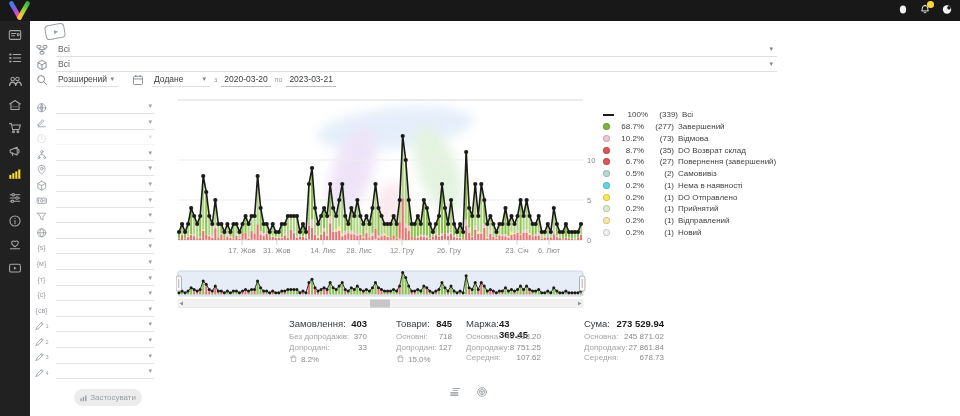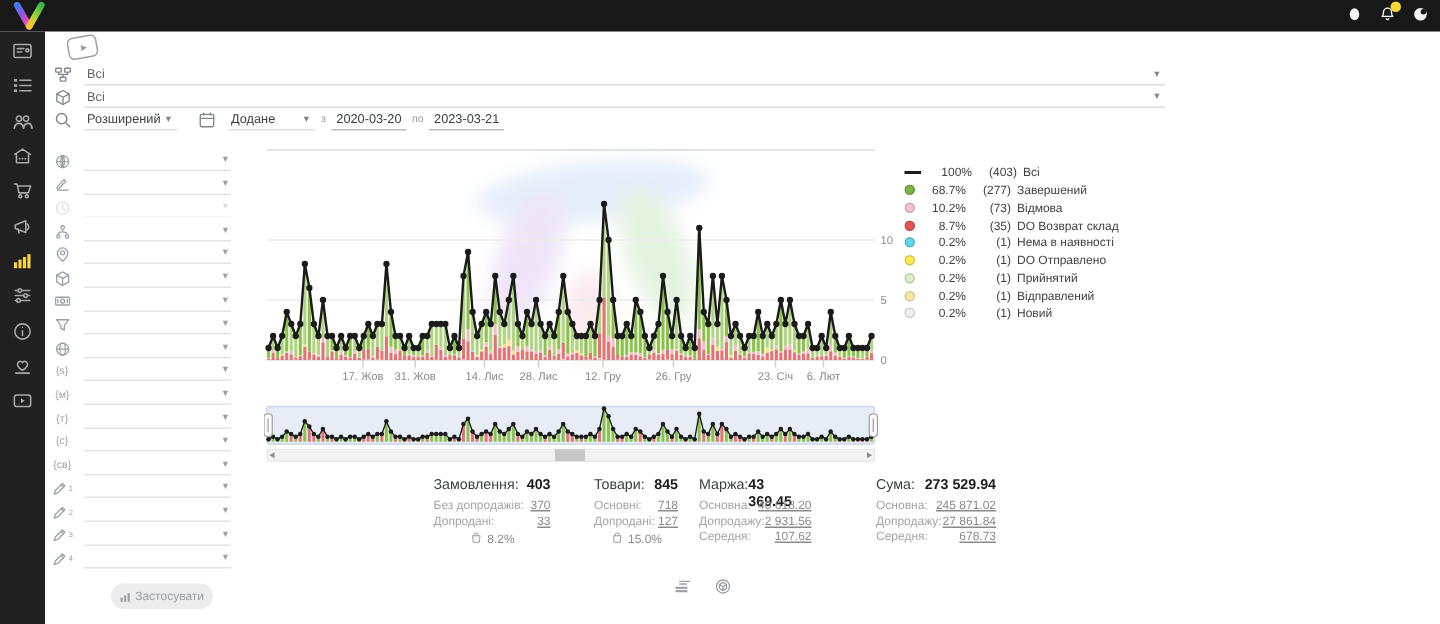--- a/index.html
+++ b/index.html
@@ -52,22 +52,22 @@
   .lg-sw{width:7px;height:7px;border-radius:50%;border:1px solid rgba(0,0,0,.15);box-sizing:border-box;flex:0 0 auto;}
   .lg-line{width:11px;height:2px;background:#1b1b1b;flex:0 0 auto;}
   .lg-pct{width:30px;text-align:right;margin-left:4px;}
   .lg-cnt{width:28px;text-align:right;margin-left:2px;}
   .lg-lab{margin-left:4px;}
   
   .st-col{position:absolute;top:318px;}
   .st-title{display:flex;justify-content:space-between;font-size:9.5px;color:#3c4043;height:13px;}
   .st-title .v{font-weight:bold;color:#1b1b1b;}
   .st-row{display:flex;justify-content:space-between;font-size:8px;color:#a5a5a5;height:9.5px;margin-top:1px;}
-  .st-row .v{color:#8a8a8a;text-decoration:underline;}
-  .st-badge{display:flex;align-items:center;gap:3px;font-size:8px;color:#8a8a8a;margin-top:2px;justify-content:center;}
+  .st-row .v{color:#8a8a8a;}
+  .st-badge{display:flex;align-items:center;gap:3px;font-size:8px;color:#8a8a8a;margin-top:2px;}
   .st-badge svg{width:9px;height:9px;color:#9aa0a6;}
   
   .ft-ic{position:absolute;top:384px;width:12px;height:12px;color:#9aa0a6;cursor:pointer;}
   .ft-ic svg{width:12px;height:12px;}
 </style>
 </head>
 <body>
 
 <div id="app">
 
@@ -1283,40 +1283,52 @@
       <rect x="2" y="31.5" width="405" height="8" fill="#f2f2f2" stroke="#e3e3e3" stroke-width="0.6"></rect>
       <rect x="194" y="31.5" width="20" height="8" fill="#c6c6c6"></rect>
       <path d="M7 33.5l-3.4 2 3.4 2z" fill="#8f8f8f"></path>
       <path d="M402 33.5l3.4 2-3.4 2z" fill="#8f8f8f"></path>
     </svg>
 
   <div id="legend">
       <div class="lg-row">
         <span class="lg-line"></span>
         <span class="lg-pct">100%</span>
-        <span class="lg-cnt">(403)</span>
+        <span class="lg-cnt">(339)</span>
         <span class="lg-lab">Всі</span>
       </div>
       <div class="lg-row">
         <span class="lg-sw" style="background:#7cb342"></span>
         <span class="lg-pct">68.7%</span>
         <span class="lg-cnt">(277)</span>
         <span class="lg-lab">Завершений</span>
       </div>
       <div class="lg-row">
         <span class="lg-sw" style="background:#f2c4cf"></span>
         <span class="lg-pct">10.2%</span>
         <span class="lg-cnt">(73)</span>
         <span class="lg-lab">Відмова</span>
       </div>
       <div class="lg-row">
         <span class="lg-sw" style="background:#e35454"></span>
         <span class="lg-pct">8.7%</span>
         <span class="lg-cnt">(35)</span>
         <span class="lg-lab">DO Возврат склад</span>
+      </div>
+      <div class="lg-row">
+        <span class="lg-sw" style="background:#e35454"></span>
+        <span class="lg-pct">6.7%</span>
+        <span class="lg-cnt">(27)</span>
+        <span class="lg-lab">Повернення (завершений)</span>
+      </div>
+      <div class="lg-row">
+        <span class="lg-sw" style="background:#b5d9d3"></span>
+        <span class="lg-pct">0.5%</span>
+        <span class="lg-cnt">(2)</span>
+        <span class="lg-lab">Самовивіз</span>
       </div>
       <div class="lg-row">
         <span class="lg-sw" style="background:#5fd6e8"></span>
         <span class="lg-pct">0.2%</span>
         <span class="lg-cnt">(1)</span>
         <span class="lg-lab">Нема в наявності</span>
       </div>
       <div class="lg-row">
         <span class="lg-sw" style="background:#fce94f"></span>
         <span class="lg-pct">0.2%</span>
@@ -1390,21 +1402,21 @@
         <div class="st-title">
           <span>Маржа:</span>
           <span class="v">43 369.45</span>
         </div>
         <div class="st-row">
           <span>Основна:</span>
           <span class="v">40 618.20</span>
         </div>
         <div class="st-row">
           <span>Допродажу:</span>
-          <span class="v">2 931.56</span>
+          <span class="v">8 751.25</span>
         </div>
         <div class="st-row">
           <span>Середня:</span>
           <span class="v">107.62</span>
         </div>
       </div>
       <div class="st-col" style="left: 584px; width: 80px;">
         <div class="st-title">
           <span>Сума:</span>
           <span class="v">273 529.94</span>

